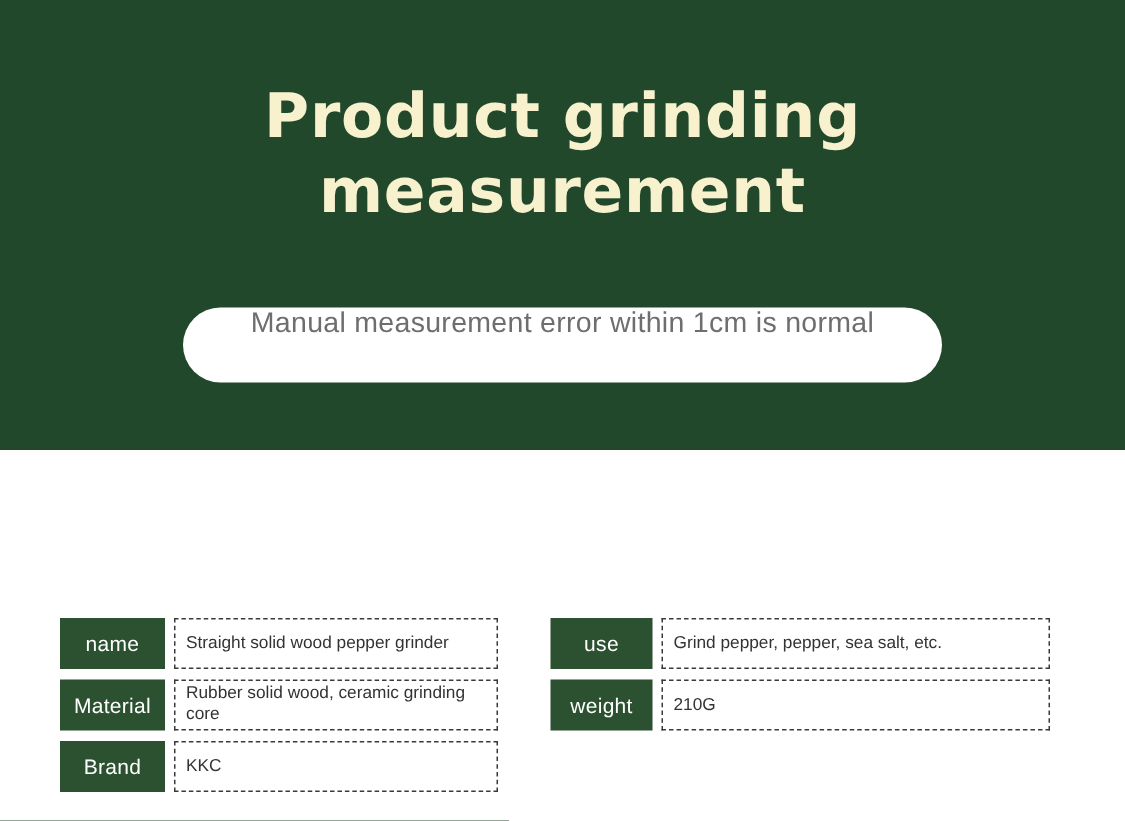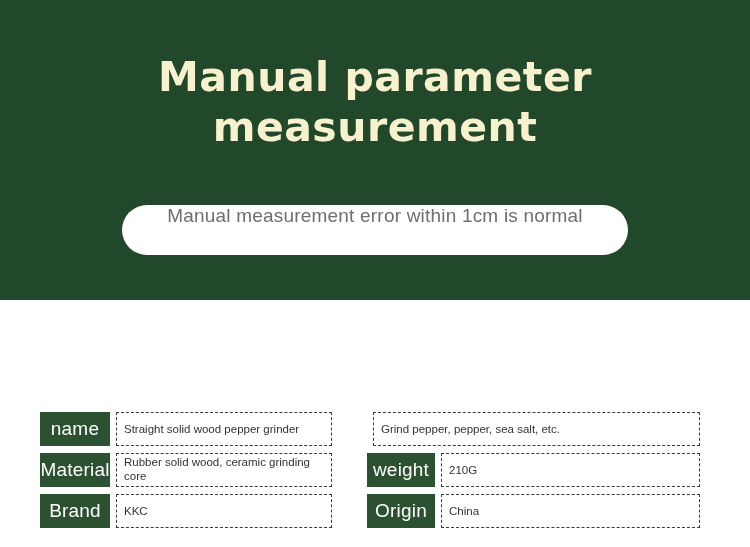--- a/index.html
+++ b/index.html
@@ -94,21 +94,21 @@
     align-items: stretch;
   }
   .param-key {
     flex: 0 0 auto;
     background: #2B5130;
     color: #ffffff;
     display: flex;
     align-items: center;
     justify-content: center;
     font-family: "Liberation Sans", sans-serif;
-    font-size: 19px;
+    font-size: 14px;
     font-weight: 400;
     letter-spacing: 0.2px;
     box-sizing: border-box;
     padding: 0 6px;
   }
   .param-col.left  .param-key { width: 70px; }
   .param-col.right .param-key { width: 68px; }
 
   .param-val {
     flex: 1 1 auto;
@@ -125,21 +125,21 @@
   }
   .param-val.two-line {
     line-height: 1.2;
   }
 </style>
 </head>
 <body>
 
 <div class="hero">
   <div class="hero-title">
-    <span>Manual parameter</span>
+    <span>Product grinding</span>
     <span class="line2">measurement</span>
   </div>
 
   <div class="hero-pill">
     <span class="hero-pill-text">Manual measurement error within 1cm is normal</span>
   </div>
 </div>
 
 <div class="section-head">
 
@@ -171,28 +171,25 @@
     <div class="param-row">
       <div class="param-key">Brand</div>
       <div class="param-val">KKC</div>
     </div>
 
   </div>
 
   <div class="param-col right">
 
     <div class="param-row">
+      <div class="param-key">use</div>
       <div class="param-val">Grind pepper, pepper, sea salt, etc.</div>
     </div>
 
     <div class="param-row">
       <div class="param-key">weight</div>
       <div class="param-val">210G</div>
     </div>
 
-    <div class="param-row">
-      <div class="param-key">Origin</div>
-      <div class="param-val">China</div>
-    </div>
 
   </div>
 
 </div>
 
 </body></html>

